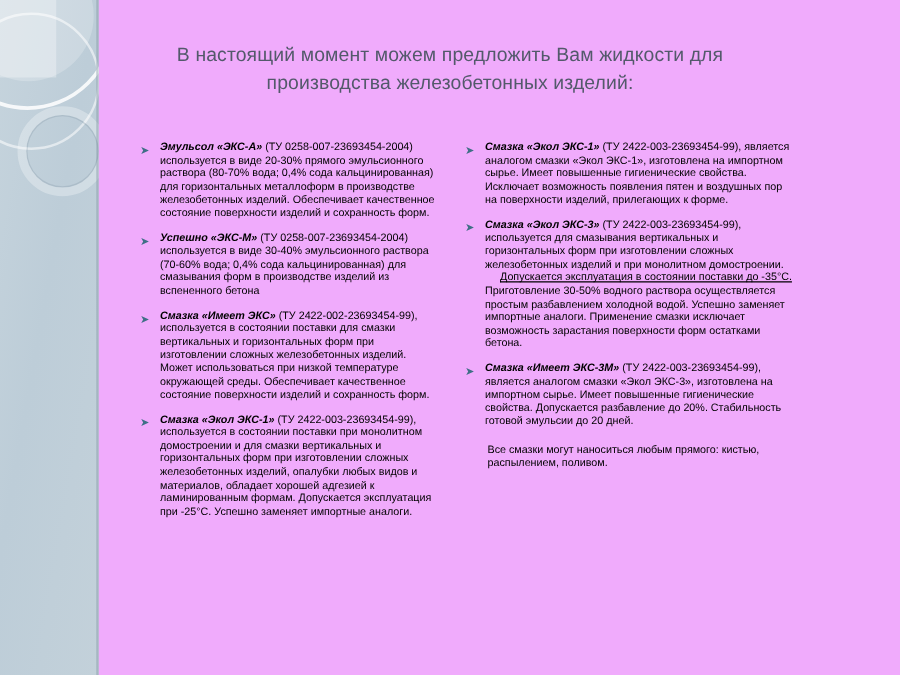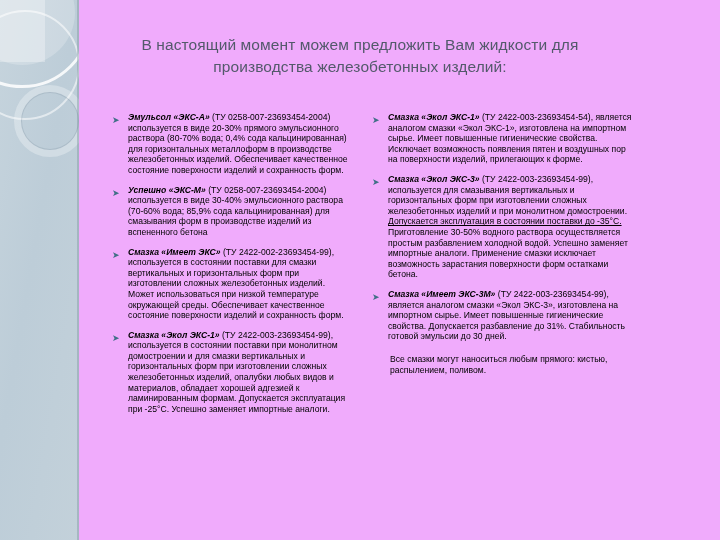--- a/index.html
+++ b/index.html
@@ -107,21 +107,21 @@
     flex: 1 1 auto;
     color: #000000;
     font-size: 8.6px;
     line-height: 10.6px;
     text-align: left;
   }
   .bullet-text .lead {
     font-style: italic;
     font-weight: bold;
   }
-  .bullet-text .uline { text-decoration: underline; }
+  .bullet-text .uline { text-decoration: underline; margin-left: 12px; }
 
   .closing-note {
     margin-top: 12px;
     margin-left: 18px;
     color: #000000;
     font-size: 8.6px;
     line-height: 11px;
   }
 </style>
 </head>
@@ -143,50 +143,50 @@
 
     <div class="col left">
 
       <div class="bullet-item">
         <span class="bullet-mark">➤</span>
         <div class="bullet-text"><span class="lead">Эмульсол «ЭКС-А»</span><span> (ТУ 0258-007-23693454-2004) используется в виде 20-30% прямого эмульсионного раствора (80-70% вода; 0,4% сода кальцинированная) для горизонтальных металлоформ в производстве железобетонных изделий. Обеспечивает качественное состояние поверхности изделий и сохранность форм.</span></div>
       </div>
 
       <div class="bullet-item">
         <span class="bullet-mark">➤</span>
-        <div class="bullet-text"><span class="lead">Успешно «ЭКС-М»</span><span> (ТУ 0258-007-23693454-2004) используется в виде 30-40% эмульсионного раствора (70-60% вода; 85,9% сода кальцинированная) для смазывания форм в производстве изделий из вспененного бетона</span></div>
+        <div class="bullet-text"><span class="lead">Успешно «ЭКС-М»</span><span> (ТУ 0258-007-23693454-2004) используется в виде 30-40% эмульсионного раствора (70-60% вода; 0,4% сода кальцинированная) для смазывания форм в производстве изделий из вспененного бетона</span></div>
       </div>
 
       <div class="bullet-item">
         <span class="bullet-mark">➤</span>
         <div class="bullet-text"><span class="lead">Смазка «Имеет ЭКС»</span><span> (ТУ 2422-002-23693454-99), используется в состоянии поставки для смазки вертикальных и горизонтальных форм при изготовлении сложных железобетонных изделий. Может использоваться при низкой температуре окружающей среды. Обеспечивает качественное состояние поверхности изделий и сохранность форм.</span></div>
       </div>
 
       <div class="bullet-item">
         <span class="bullet-mark">➤</span>
         <div class="bullet-text"><span class="lead">Смазка «Экол ЭКС-1»</span><span> (ТУ 2422-003-23693454-99), используется в состоянии поставки при монолитном домостроении и для смазки вертикальных и горизонтальных форм при изготовлении сложных железобетонных изделий, опалубки любых видов и материалов, обладает хорошей адгезией к ламинированным формам. Допускается эксплуатация  при -25°С. Успешно заменяет импортные аналоги.</span></div>
       </div>
 
     </div>
 
     <div class="col right">
 
       <div class="bullet-item">
         <span class="bullet-mark">➤</span>
-        <div class="bullet-text"><span class="lead">Смазка «Экол ЭКС-1»</span><span> (ТУ 2422-003-23693454-54), является аналогом смазки «Экол ЭКС-1», изготовлена на импортном сырье. Имеет повышенные гигиенические свойства. Исключает возможность появления пятен и воздушных пор на поверхности изделий, прилегающих к форме.</span></div>
+        <div class="bullet-text"><span class="lead">Смазка «Экол ЭКС-1»</span><span> (ТУ 2422-003-23693454-99), является аналогом смазки «Экол ЭКС-1», изготовлена на импортном сырье. Имеет повышенные гигиенические свойства. Исключает возможность появления пятен и воздушных пор на поверхности изделий, прилегающих к форме.</span></div>
       </div>
 
       <div class="bullet-item">
         <span class="bullet-mark">➤</span>
         <div class="bullet-text"><span class="lead">Смазка «Экол ЭКС-3»</span><span> (ТУ 2422-003-23693454-99), используется для смазывания вертикальных и горизонтальных форм при изготовлении сложных железобетонных изделий и при монолитном домостроении. </span><span class="uline">Допускается эксплуатация в состоянии поставки до -35°С.</span><span> Приготовление 30-50% водного раствора осуществляется простым разбавлением холодной водой. Успешно заменяет импортные аналоги. Применение смазки исключает возможность зарастания поверхности форм остатками бетона.</span></div>
       </div>
 
       <div class="bullet-item">
         <span class="bullet-mark">➤</span>
-        <div class="bullet-text"><span class="lead">Смазка «Имеет ЭКС-3М»</span><span> (ТУ 2422-003-23693454-99), является аналогом смазки «Экол ЭКС-3», изготовлена на импортном сырье. Имеет повышенные гигиенические свойства. Допускается разбавление до 31%. Стабильность готовой эмульсии до 30 дней.</span></div>
+        <div class="bullet-text"><span class="lead">Смазка «Имеет ЭКС-3М»</span><span> (ТУ 2422-003-23693454-99), является аналогом смазки «Экол ЭКС-3», изготовлена на импортном сырье. Имеет повышенные гигиенические свойства. Допускается разбавление до 20%. Стабильность готовой эмульсии до 20 дней.</span></div>
       </div>
 
       <div class="closing-note">Все смазки могут наноситься любым прямого: кистью, распылением, поливом.</div>
 
     </div>
 
   </div>
 
 </div>
 

